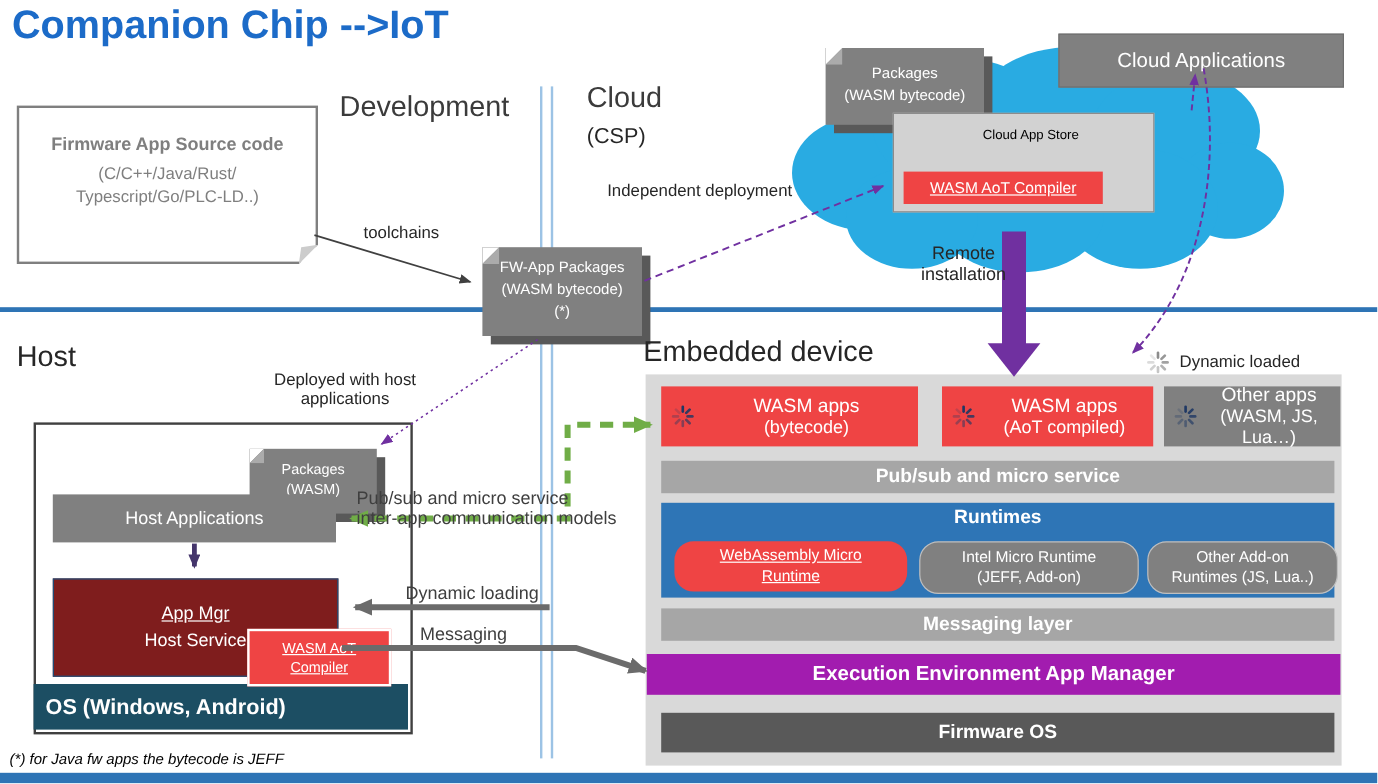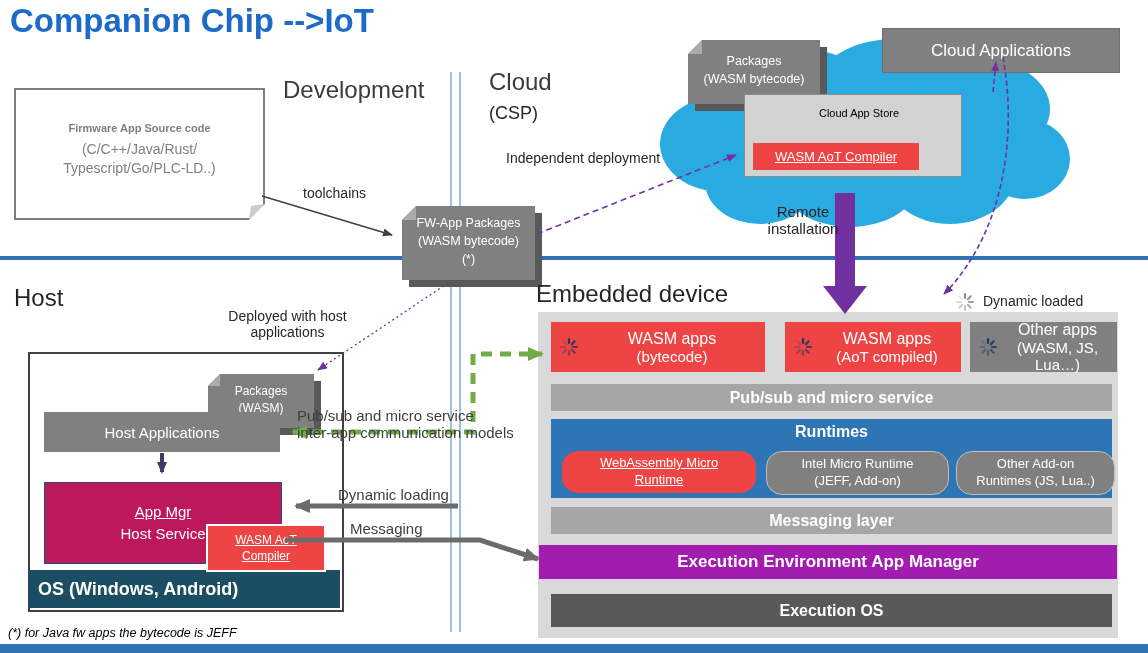--- a/index.html
+++ b/index.html
@@ -10,35 +10,35 @@
   .lbl{color:#262626;z-index:11;}
   .big{font-size:24px;color:#3b3b3b;}
   
   .title{font-size:33px;font-weight:700;color:#1c6bc8;letter-spacing:0px;}
   
   .vline{left:450px;top:72px;width:7px;height:560px;background:#ffffff;border-left:2px solid #9cc3e5;border-right:2px solid #9cc3e5;z-index:1;}
   .hline{left:0;top:256px;width:1148px;height:4px;background:#2e74b5;z-index:1;}
   .bbar{left:0;top:644px;width:1148px;height:9px;background:#2e74b5;z-index:1;}
   
   .doc{left:14px;top:88px;width:247px;height:128px;background:#ffffff;border:2px solid #7f7f7f;z-index:2;text-align:center;color:#7f7f7f;}
-  .doc .t1{font-weight:700;font-size:11px;margin-top:32px;}
+  .doc .t1{font-weight:700;font-size:15px;margin-top:22px;}
   .doc .t2{font-size:14px;margin-top:6px;line-height:1.35;}
   
   .note{background:#808080;color:#ffffff;text-align:center;box-shadow:7px 7px 0 0 #595959;z-index:3;font-size:12.5px;line-height:1.45;}
   .foldsvg{position:absolute;pointer-events:none;}
   
   .cloudapps{left:882px;top:28px;width:236px;height:43px;background:#808080;border:1px solid #6e6e6e;color:#fff;font-size:17px;display:flex;align-items:center;justify-content:center;z-index:3;}
   .store{left:744px;top:94px;width:216px;height:81px;background:#d2d2d2;border:1px solid #8c8c8c;z-index:3;text-align:center;}
   .store .t1{font-size:11px;color:#000000;margin-top:12px;margin-left:12px;}
   .greenbox{background:#ef4444;color:#ffffff;display:flex;align-items:center;justify-content:center;text-align:center;}
   .u{text-decoration:underline;}
   
   .hostbox{left:28px;top:352px;width:312px;height:256px;background:#ffffff;border:2px solid #404040;z-index:2;}
   .hostapps{left:44px;top:412px;width:236px;height:40px;background:#808080;color:#fff;font-size:15px;display:flex;align-items:center;justify-content:center;z-index:3;}
-  .appmgr{left:44px;top:482px;width:236px;height:80px;background:#be185d;border:1px solid #1f4e79;color:#fff;font-size:15px;display:flex;flex-direction:column;align-items:center;justify-content:center;z-index:3;line-height:1.5;}
+  .appmgr{left:44px;top:482px;width:236px;height:80px;background:#7f1d1d;border:1px solid #1f4e79;color:#fff;font-size:15px;display:flex;flex-direction:column;align-items:center;justify-content:center;z-index:3;line-height:1.5;}
   .hostcomp{left:206px;top:524px;width:116px;height:44px;border:2px solid #ffffff;font-size:12px;z-index:4;line-height:1.35;}
   .osbar{left:28px;top:570px;width:312px;height:38px;background:#1c4e63;color:#fff;font-weight:700;font-size:18px;display:flex;align-items:center;padding-left:10px;box-sizing:border-box;z-index:3;}
   
   .panel{left:538px;top:312px;width:580px;height:326px;background:#d9d9d9;z-index:2;}
   .appbox{top:322px;height:50px;display:flex;align-items:center;z-index:3;color:#fff;}
   .appbox .tx{flex:1;text-align:center;}
   .appbox .t1{font-size:16px;}
   .appbox .t2{font-size:15px;}
   .graybox{background:#808080;}
   .bar{left:551px;width:561px;color:#ffffff;font-weight:700;font-size:16px;display:flex;align-items:center;justify-content:center;z-index:3;}
@@ -253,21 +253,21 @@
 
   <div class="abs bar" style="top:507px;height:27px;background:#a6a6a6;">
     <span>Messaging layer</span>
   </div>
 
   <div class="abs bar" style="left:539px;width:578px;top:545px;height:34px;background:#a21caf;font-size:17px;">
     <span>Execution Environment App Manager</span>
   </div>
 
   <div class="abs bar" style="top:594px;height:33px;background:#595959;">
-    <span>Execution OS</span>
+    <span>Firmware OS</span>
   </div>
 
   <div class="abs footnote" style="left:8px;top:626px;z-index:11;">(*) for Java fw apps the bytecode is JEFF</div>
 
   <svg class="overlay" width="1148" height="653" viewBox="0 0 1148 653">
     <defs>
       <marker id="mPurple" markerUnits="userSpaceOnUse" markerWidth="12" markerHeight="10" refX="9" refY="4" orient="auto">
           <path d="M0,0 L10,4 L0,8 z" fill="#7030A0"></path>
         </marker>
       <marker id="mDark" markerUnits="userSpaceOnUse" markerWidth="12" markerHeight="10" refX="9" refY="4" orient="auto">

